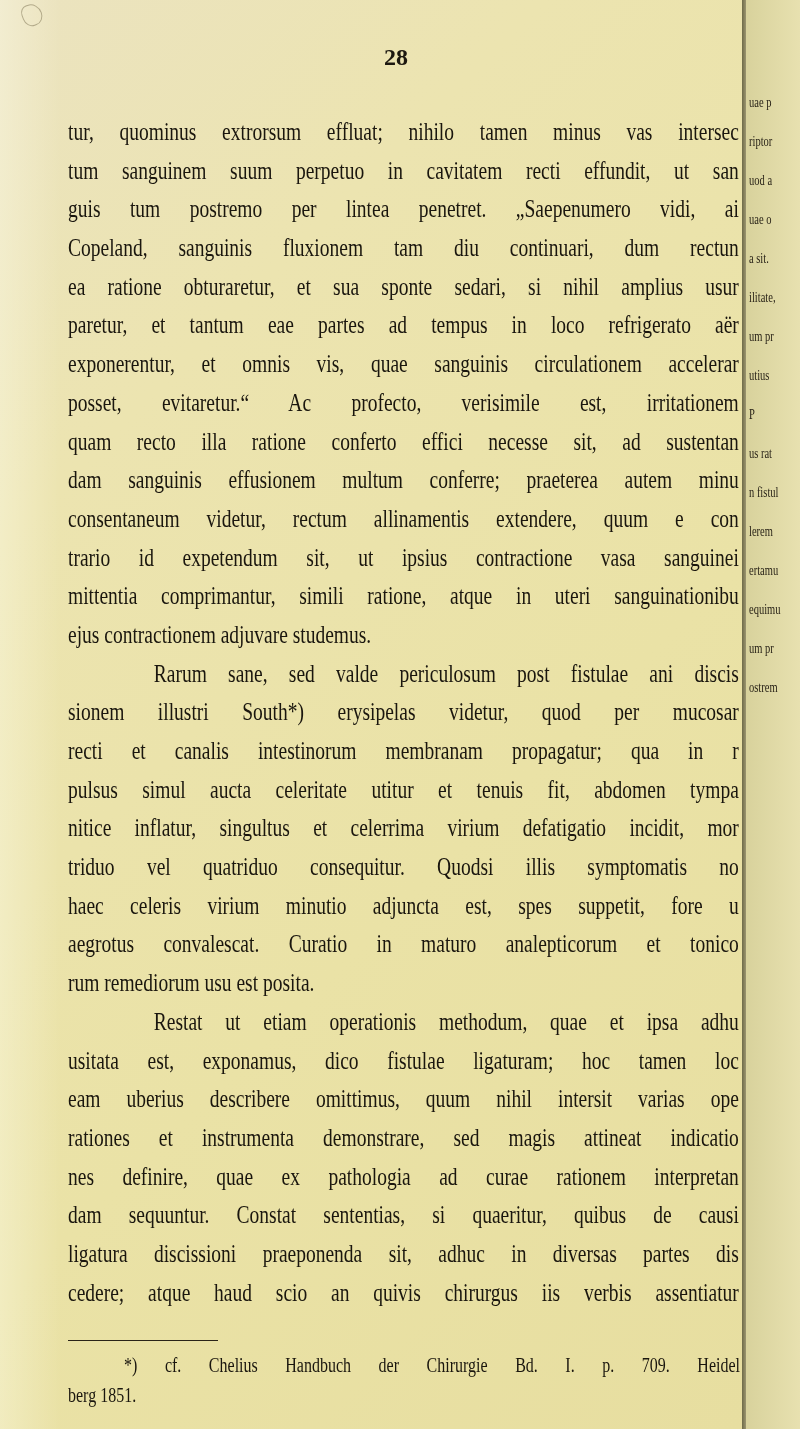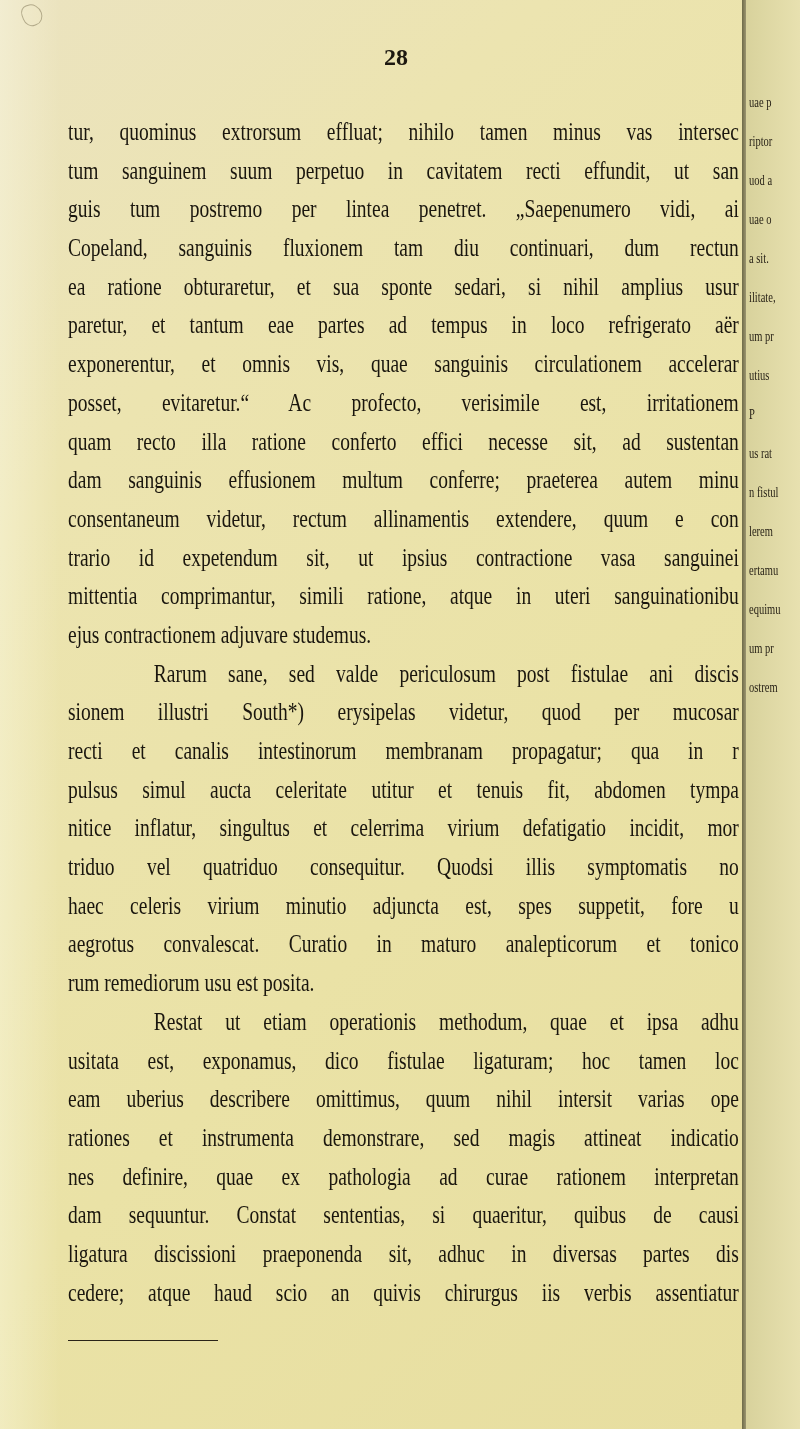--- a/index.html
+++ b/index.html
@@ -161,20 +161,24 @@
     <div class="line">usitata est, exponamus, dico fistulae ligaturam; hoc tamen loc</div>
     <div class="line">eam uberius describere omittimus, quum nihil intersit varias ope</div>
     <div class="line">rationes et instrumenta demonstrare, sed magis attineat indicatio</div>
     <div class="line">nes definire, quae ex pathologia ad curae rationem interpretan</div>
     <div class="line">dam sequuntur. Constat sententias, si quaeritur, quibus de causi</div>
     <div class="line">ligatura discissioni praeponenda sit, adhuc in diversas partes dis</div>
     <div class="line">cedere; atque haud scio an quivis chirurgus iis verbis assentiatur</div>
   </div>
 
   <div class="footnote-rule"></div>
+  <div class="footnote">
+    <div class="fn-line indent">*) cf. Chelius Handbuch der Chirurgie Bd. I. p. 709. Heidel</div>
+    <div class="fn-line last">berg 1851.</div>
+  </div>
 </div>
 
 <div class="gutter"></div>
 
 <div class="next-page">
   <div class="frag" style="top:94px">uae p</div>
   <div class="frag" style="top:133px">riptor</div>
   <div class="frag" style="top:172px">uod a</div>
   <div class="frag" style="top:211px">uae o</div>
   <div class="frag" style="top:250px">a sit.</div>

